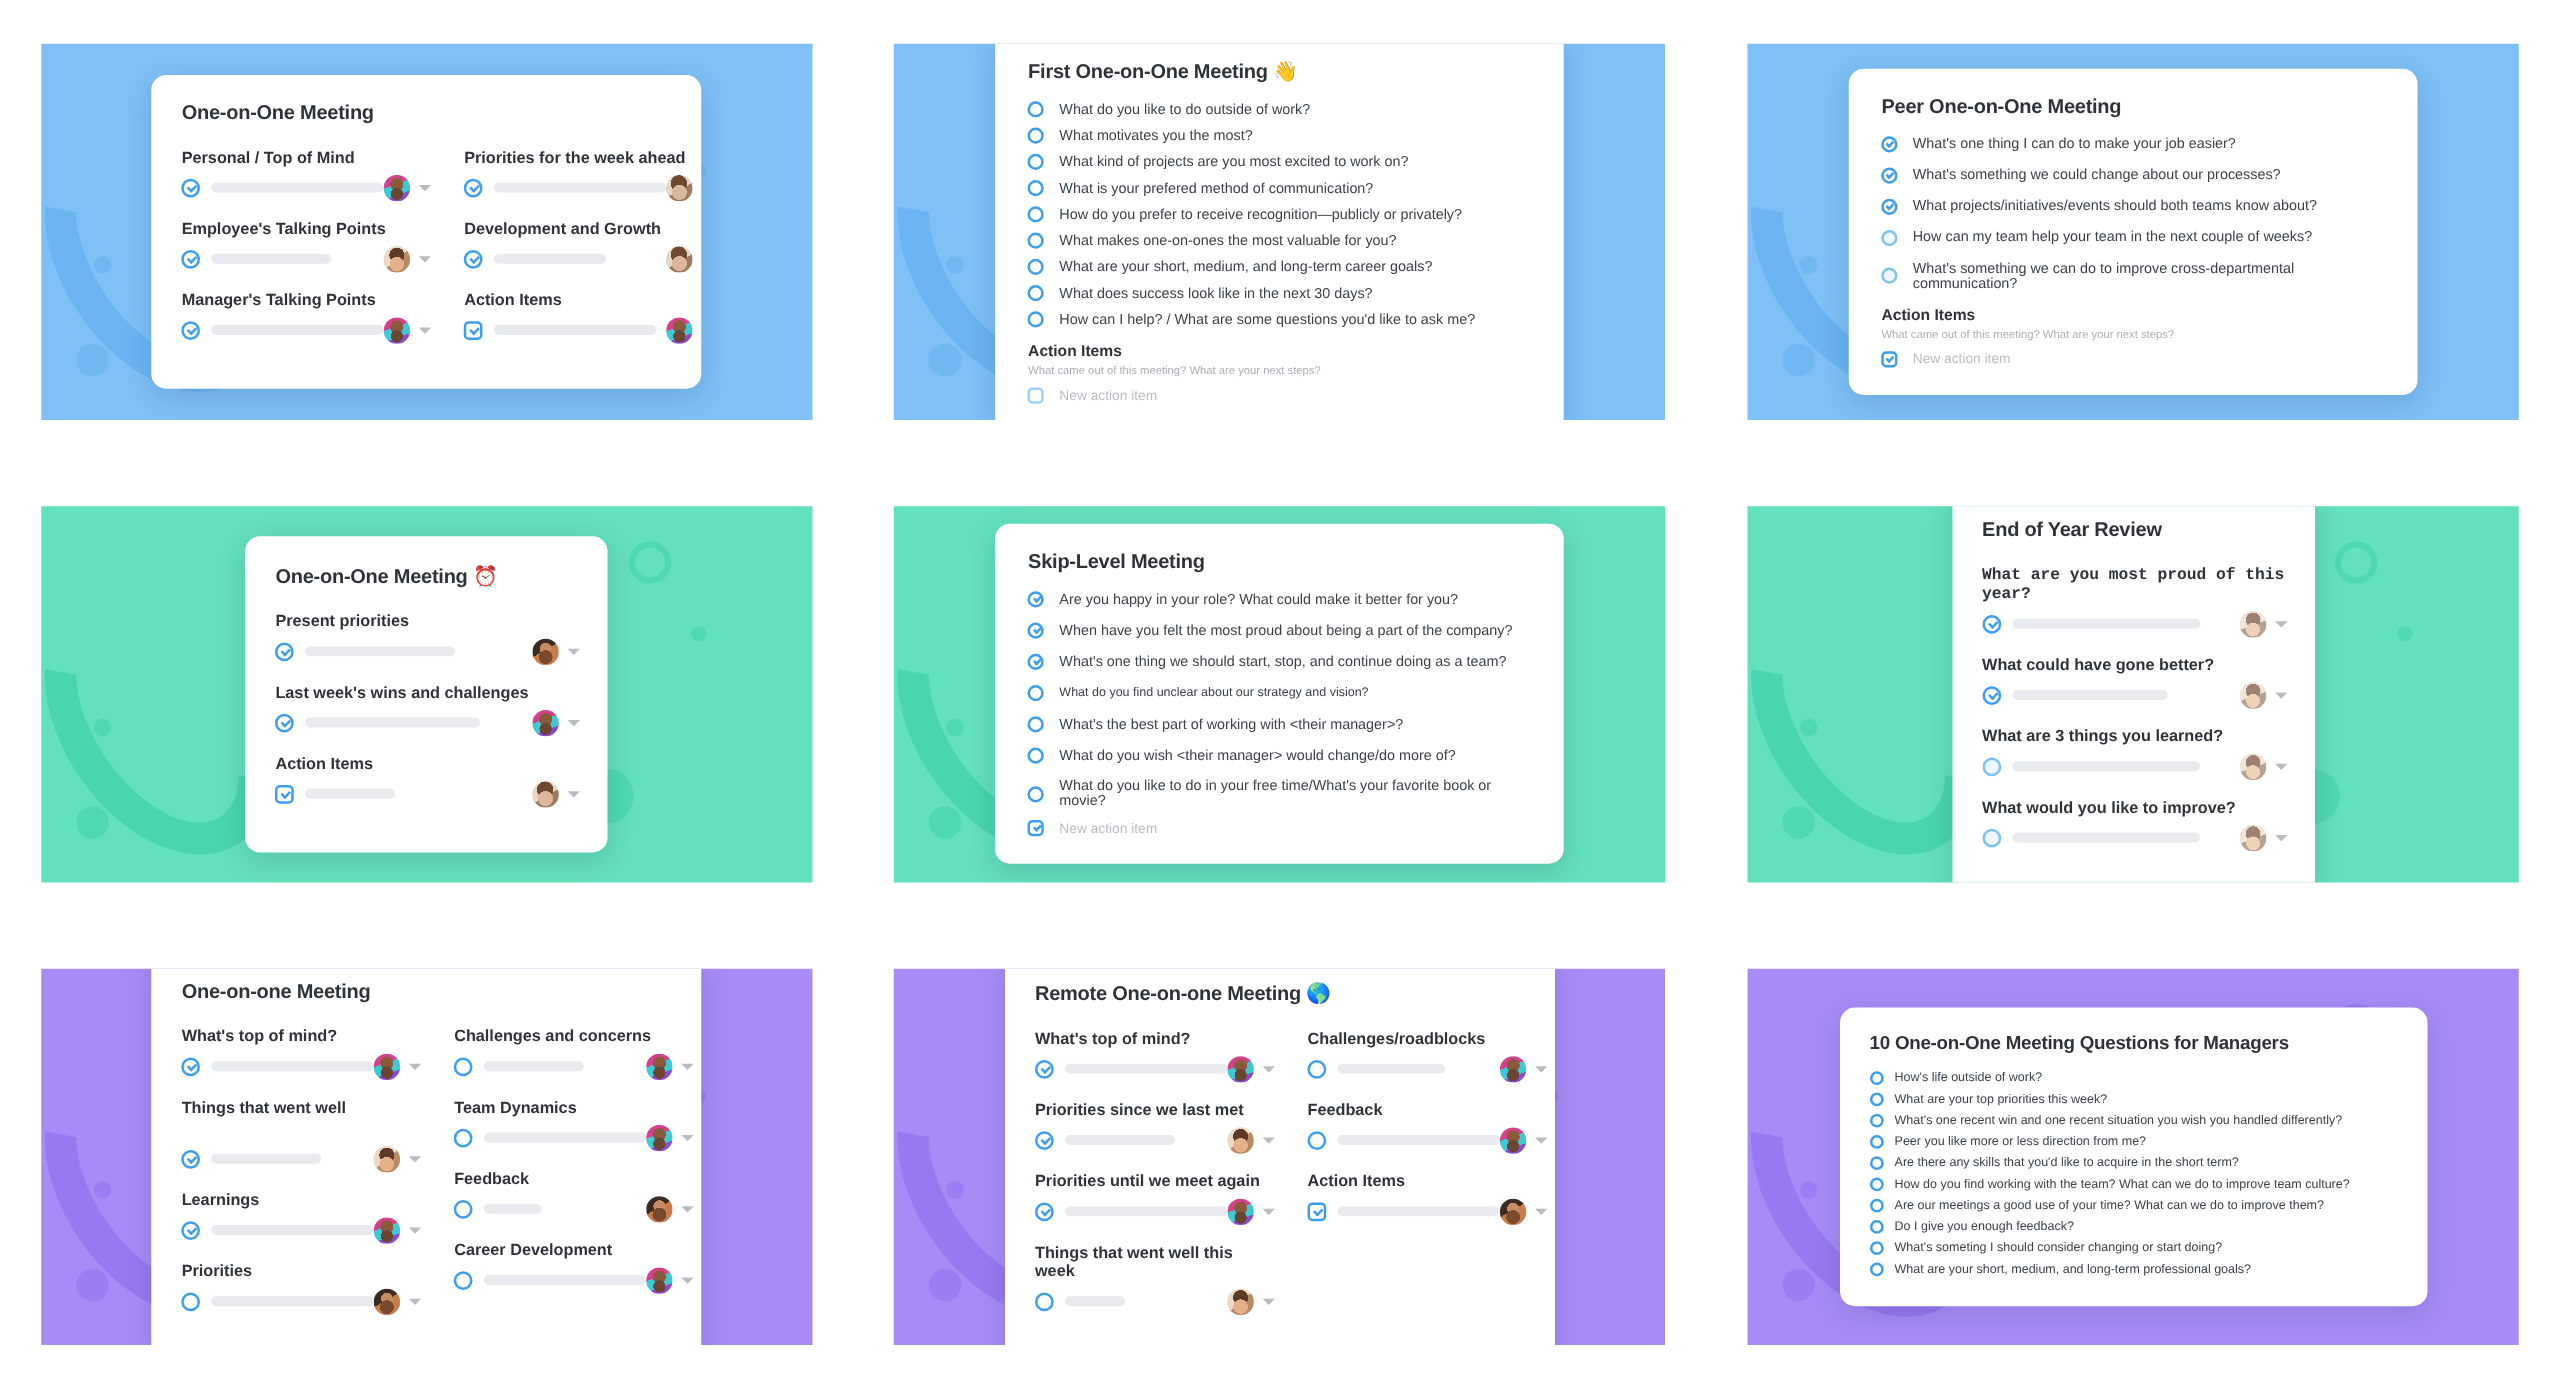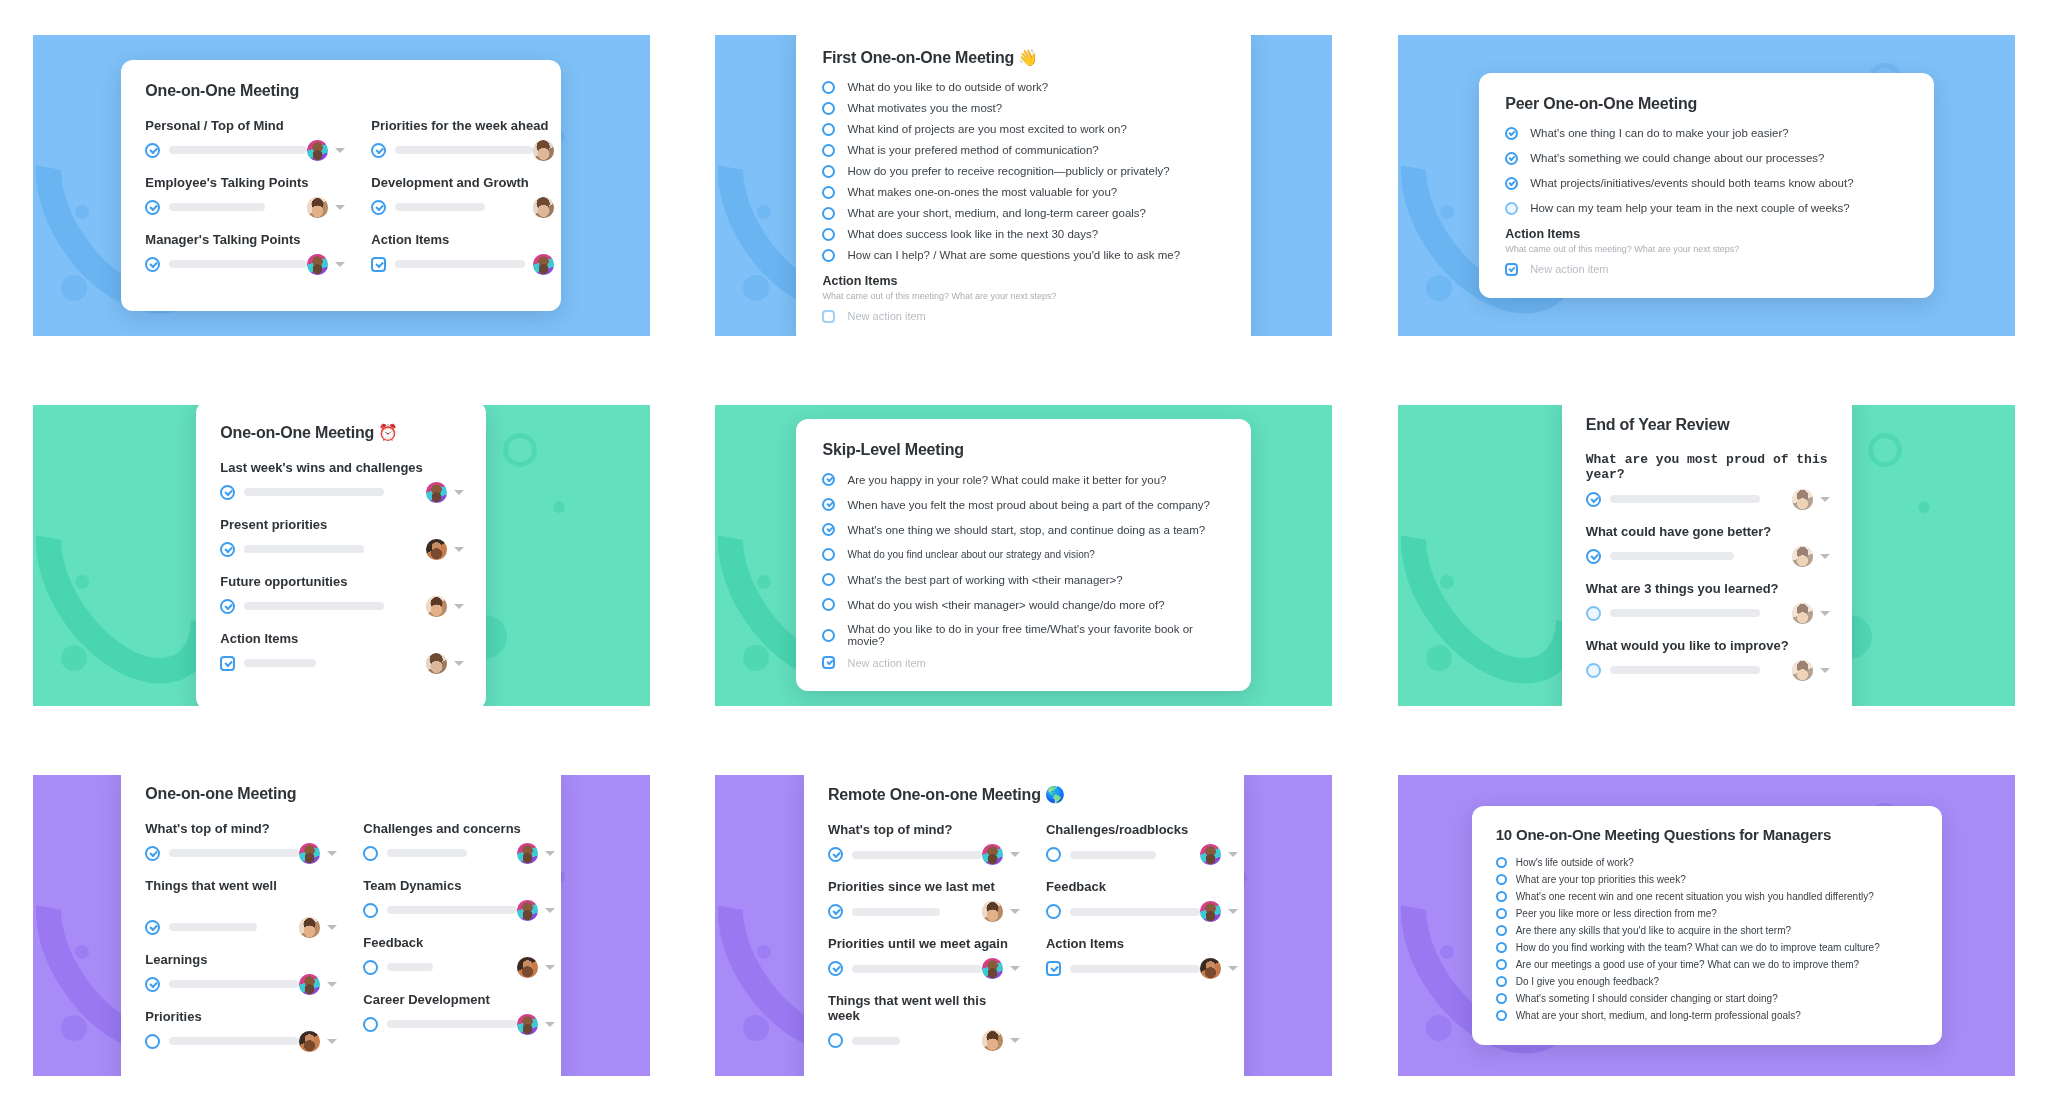--- a/index.html
+++ b/index.html
@@ -337,20 +337,24 @@
               <div class="qtext" style="font-size: 11.5px; margin-left: 12px;">What's something we could change about our processes?</div>
             </div>
             <div class="qrow">
               <div class="mark circle-check" style="width: 13px; height: 13px;"></div>
               <div class="qtext" style="font-size: 11.5px; margin-left: 12px;">What projects/initiatives/events should both teams know about?</div>
             </div>
             <div class="qrow">
               <div class="mark circle-outline pale" style="width: 13px; height: 13px;"></div>
               <div class="qtext" style="font-size: 11.5px; margin-left: 12px;">How can my team help your team in the next couple of weeks?</div>
             </div>
+            <div class="qrow">
+              <div class="mark circle-outline pale" style="width: 13px; height: 13px;"></div>
+              <div class="qtext" style="font-size: 11.5px; margin-left: 12px;">What's something we can do to improve cross-departmental communication?</div>
+            </div>
           </div>
           <div style="margin-top: 12px;">
             <div class="section-head" style="font-size: 12.5px;">Action Items</div>
             <div class="section-sub" style="font-size: 9px; margin-top: 3px;">What came out of this meeting? What are your next steps?</div>
             <div class="qrow" style="margin-top: 9px;">
               <div class="mark square-check" style="width: 13px; height: 13px;"></div>
               <div class="muted" style="font-size: 11px; margin-left: 12px;">New action item</div>
             </div>
           </div>
         </div>
@@ -362,51 +366,39 @@
         <div class="blob ring" style="left: 470px; top: 28px; width: 34px; height: 34px; border-width: 5px; border-color: rgb(65, 210, 171); opacity: 0.55;"></div>
         <div class="blob dot" style="left: 42px; top: 170px; width: 14px; height: 14px; background: rgb(65, 210, 171); opacity: 0.55;"></div>
         <div class="blob dot" style="left: 28px; top: 240px; width: 26px; height: 26px; background: rgb(65, 210, 171); opacity: 0.55;"></div>
         <div class="blob dot" style="left: 520px; top: 96px; width: 12px; height: 12px; background: rgb(65, 210, 171); opacity: 0.55;"></div>
         <div class="blob circle" style="left: 430px; top: 210px; width: 44px; height: 44px; background: rgb(65, 210, 171); opacity: 0.55;"></div>
         <div class="card" style="width: 290px; padding: 22px 22px 22px 24px;">
           <div class="card-title" style="font-size: 16px; margin-bottom: 18px;">One-on-One Meeting ⏰</div>
           <div class="cols" style="gap: 0px;">
             <div class="col" style="flex: 1 1 0%;">
               <div style="margin-bottom: 14px;">
+                <div class="field-label" style="font-size: 13px; margin-bottom: 7px;">Present priorities</div>
+                <div class="field-row">
+                  <div class="mark circle-check" style="width: 15px; height: 15px;"></div>
+                  <div class="bar" style="width: 120px; height: 8px; margin-left: 9px;"></div>
+                  <div style="flex: 1 1 0%;"></div>
+                  <div class="avatar" style="width: 21px; height: 21px;">
+                    <div class="face f2"></div>
+                  </div>
+                  <div class="caret" style="margin-left: 7px;"></div>
+                </div>
+              </div>
+              <div style="margin-bottom: 14px;">
                 <div class="field-label" style="font-size: 13px; margin-bottom: 7px;">Last week's wins and challenges</div>
                 <div class="field-row">
                   <div class="mark circle-check" style="width: 15px; height: 15px;"></div>
                   <div class="bar" style="width: 140px; height: 8px; margin-left: 9px;"></div>
                   <div style="flex: 1 1 0%;"></div>
                   <div class="avatar" style="width: 21px; height: 21px;">
                     <div class="face f1"></div>
-                  </div>
-                  <div class="caret" style="margin-left: 7px;"></div>
-                </div>
-              </div>
-              <div style="margin-bottom: 14px;">
-                <div class="field-label" style="font-size: 13px; margin-bottom: 7px;">Present priorities</div>
-                <div class="field-row">
-                  <div class="mark circle-check" style="width: 15px; height: 15px;"></div>
-                  <div class="bar" style="width: 120px; height: 8px; margin-left: 9px;"></div>
-                  <div style="flex: 1 1 0%;"></div>
-                  <div class="avatar" style="width: 21px; height: 21px;">
-                    <div class="face f2"></div>
-                  </div>
-                  <div class="caret" style="margin-left: 7px;"></div>
-                </div>
-              </div>
-              <div style="margin-bottom: 14px;">
-                <div class="field-label" style="font-size: 13px; margin-bottom: 7px;">Future opportunities</div>
-                <div class="field-row">
-                  <div class="mark circle-check" style="width: 15px; height: 15px;"></div>
-                  <div class="bar" style="width: 140px; height: 8px; margin-left: 9px;"></div>
-                  <div style="flex: 1 1 0%;"></div>
-                  <div class="avatar" style="width: 21px; height: 21px;">
-                    <div class="face f3"></div>
                   </div>
                   <div class="caret" style="margin-left: 7px;"></div>
                 </div>
               </div>
               <div style="margin-bottom: 14px;">
                 <div class="field-label" style="font-size: 13px; margin-bottom: 7px;">Action Items</div>
                 <div class="field-row">
                   <div class="mark square-check" style="width: 15px; height: 15px;"></div>
                   <div class="bar" style="width: 72px; height: 8px; margin-left: 9px;"></div>
                   <div style="flex: 1 1 0%;"></div>

